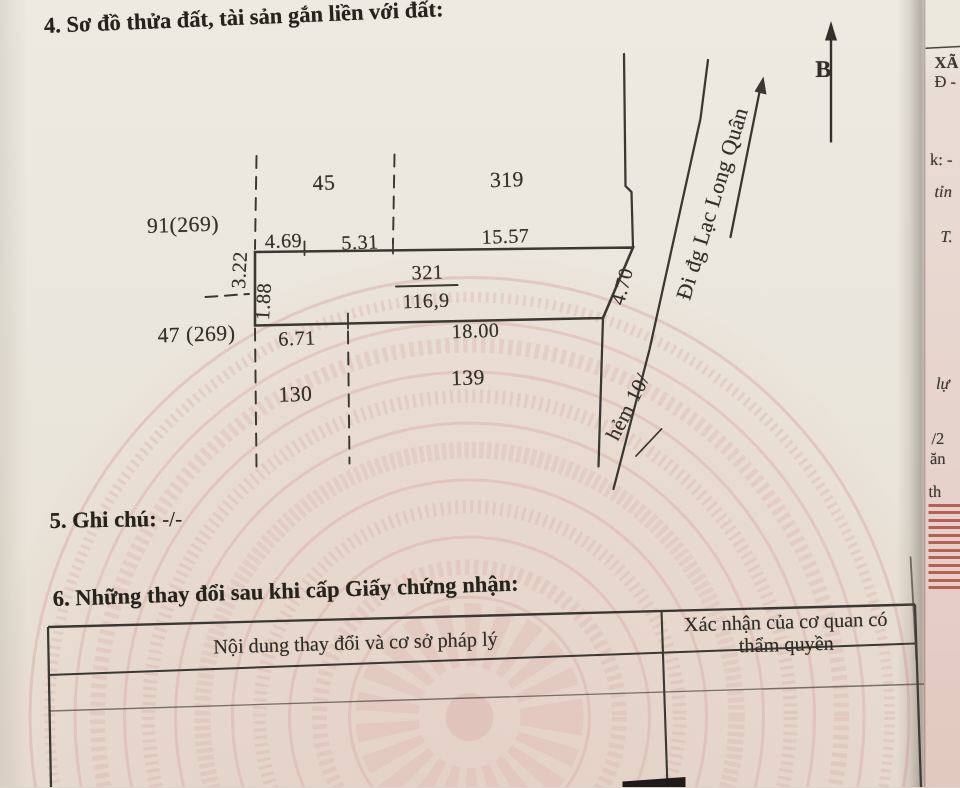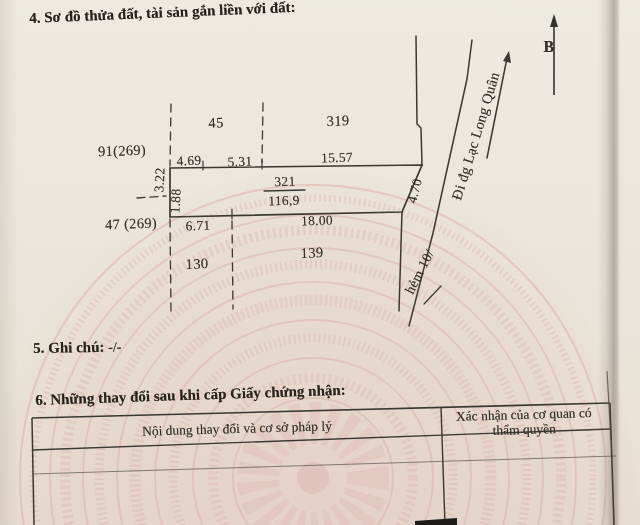--- a/index.html
+++ b/index.html
@@ -139,14 +139,27 @@
     <span>5. Ghi chú:</span>
     <span style="font-weight:normal;font-size:14px;">-/-</span>
   </div>
 
   <div class="title" style="left:35px;top:392px;transform:rotate(-1.9deg);transform-origin:left top;">6. Những thay đổi sau khi cấp Giấy chứng nhận:</div>
   <div class="hdr" style="left:92px;top:421px;width:290px;">Nội dung thay đổi và cơ sở pháp lý</div>
   <div class="hdr" style="left:444px;top:407px;width:160px;line-height:1.12;">Xác nhận của cơ quan có thẩm quyền</div>
 
   <div class="gap-shadow"></div>
 
+  <div class="adjacent-page">
+    <div class="adj-line"></div>
+    <div class="frag" style="left:6px;top:36px;font-weight:bold;">XÃ</div>
+    <div class="frag" style="left:6px;top:49px;">Đ -</div>
+    <div class="frag" style="left:3px;top:101px;">k: -</div>
+    <div class="frag" style="left:6px;top:122px;font-style:italic;">tỉn</div>
+    <div class="frag" style="left:10px;top:152px;font-style:italic;">T.</div>
+    <div class="frag" style="left:7px;top:250px;font-style:italic;">lự</div>
+    <div class="frag" style="left:4px;top:287px;">/2</div>
+    <div class="frag" style="left:3px;top:300px;">ăn</div>
+    <div class="frag" style="left:2px;top:322px;">th</div>
+    <div class="stamp-block"></div>
+  </div>
 
 </div>
 
 </body></html>

